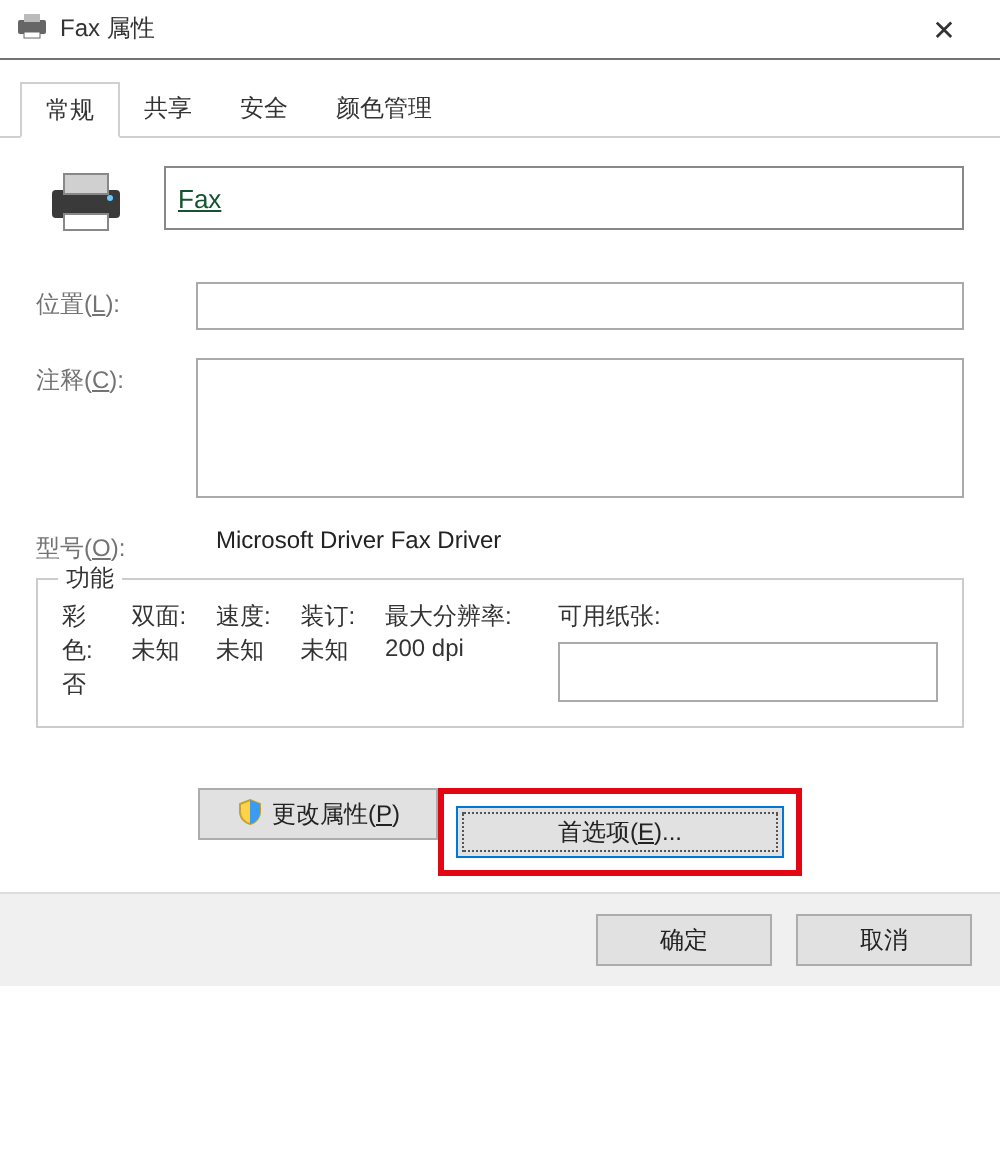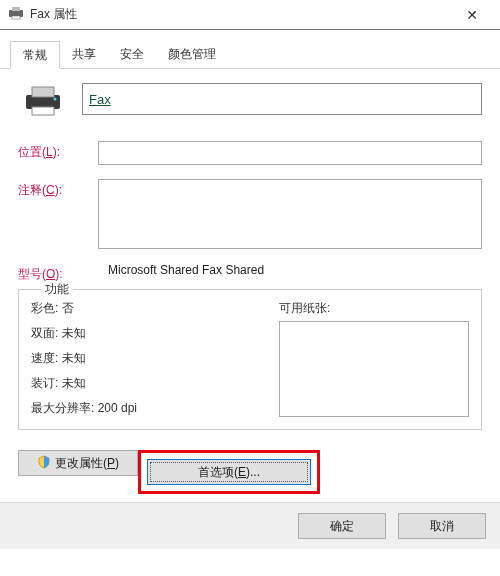--- a/index.html
+++ b/index.html
@@ -67,21 +67,21 @@
   color: #14532d;
   text-decoration: underline;
 }
 .field-row {
   display: flex;
   align-items: flex-start;
   margin-bottom: 14px;
 }
 .field-label {
   width: 80px;
-  color: #be185d;
+  color: #737373;
   padding-top: 3px;
 }
 .underline { text-decoration: underline; }
 .location-input {
   flex: 1;
   height: 24px;
   border: 1px solid #aaa;
   padding: 2px 5px;
 }
 .comment-input {
@@ -99,51 +99,51 @@
 .model-val { color: #222; }
 .groupbox {
   border: 1px solid #ccc;
   margin-top: 6px;
   padding: 10px 12px 12px 12px;
   position: relative;
 }
 .groupbox .legend {
   position: absolute;
   top: -9px;
-  left: 22px;
+  left: 10px;
   background: #fff;
   padding: 0 4px;
   color: #333;
 }
 .func-cols {
   display: flex;
   gap: 20px;
 }
 .func-left {
   flex: 1;
   display: flex;
-  flex-direction: column;
+  flex-direction: row;
   gap: 8px;
 }
 .func-left div { color: #333; }
 .func-right {
   width: 190px;
   display: flex;
   flex-direction: column;
 }
 .func-right .lbl { margin-bottom: 4px; color: #333; }
 .paperbox {
   flex: 1;
   border: 1px solid #aaa;
   height: 96px;
 }
 .btnrow {
   display: flex;
-  justify-content: flex-start;
-  margin-top: 20px;
+  justify-content: center;
+  margin-top: 30px;
 }
 .btn {
   height: 26px;
   padding: 0 18px;
   background: #e1e1e1;
   border: 1px solid #adadad;
   font-size: 12px;
   color: #222;
   cursor: pointer;
   display: inline-flex;
@@ -212,21 +212,21 @@
     <input class="location-input" style="">
   </div>
 
   <div class="field-row">
     <span class="field-label"><span>注释(</span><span class="underline">C</span><span>):</span></span>
     <textarea class="comment-input" style=""></textarea>
   </div>
 
   <div class="model-row">
     <span class="field-label"><span>型号(</span><span class="underline">O</span><span>):</span></span>
-    <span class="model-val">Microsoft Shared Fax Shared</span>
+    <span class="model-val">Microsoft Driver Fax Driver</span>
   </div>
 
   <div class="groupbox">
     <span class="legend">功能</span>
     <div class="func-cols">
       <div class="func-left">
         <div>彩色: 否</div>
         <div>双面: 未知</div>
         <div>速度: 未知</div>
         <div>装订: 未知</div>

